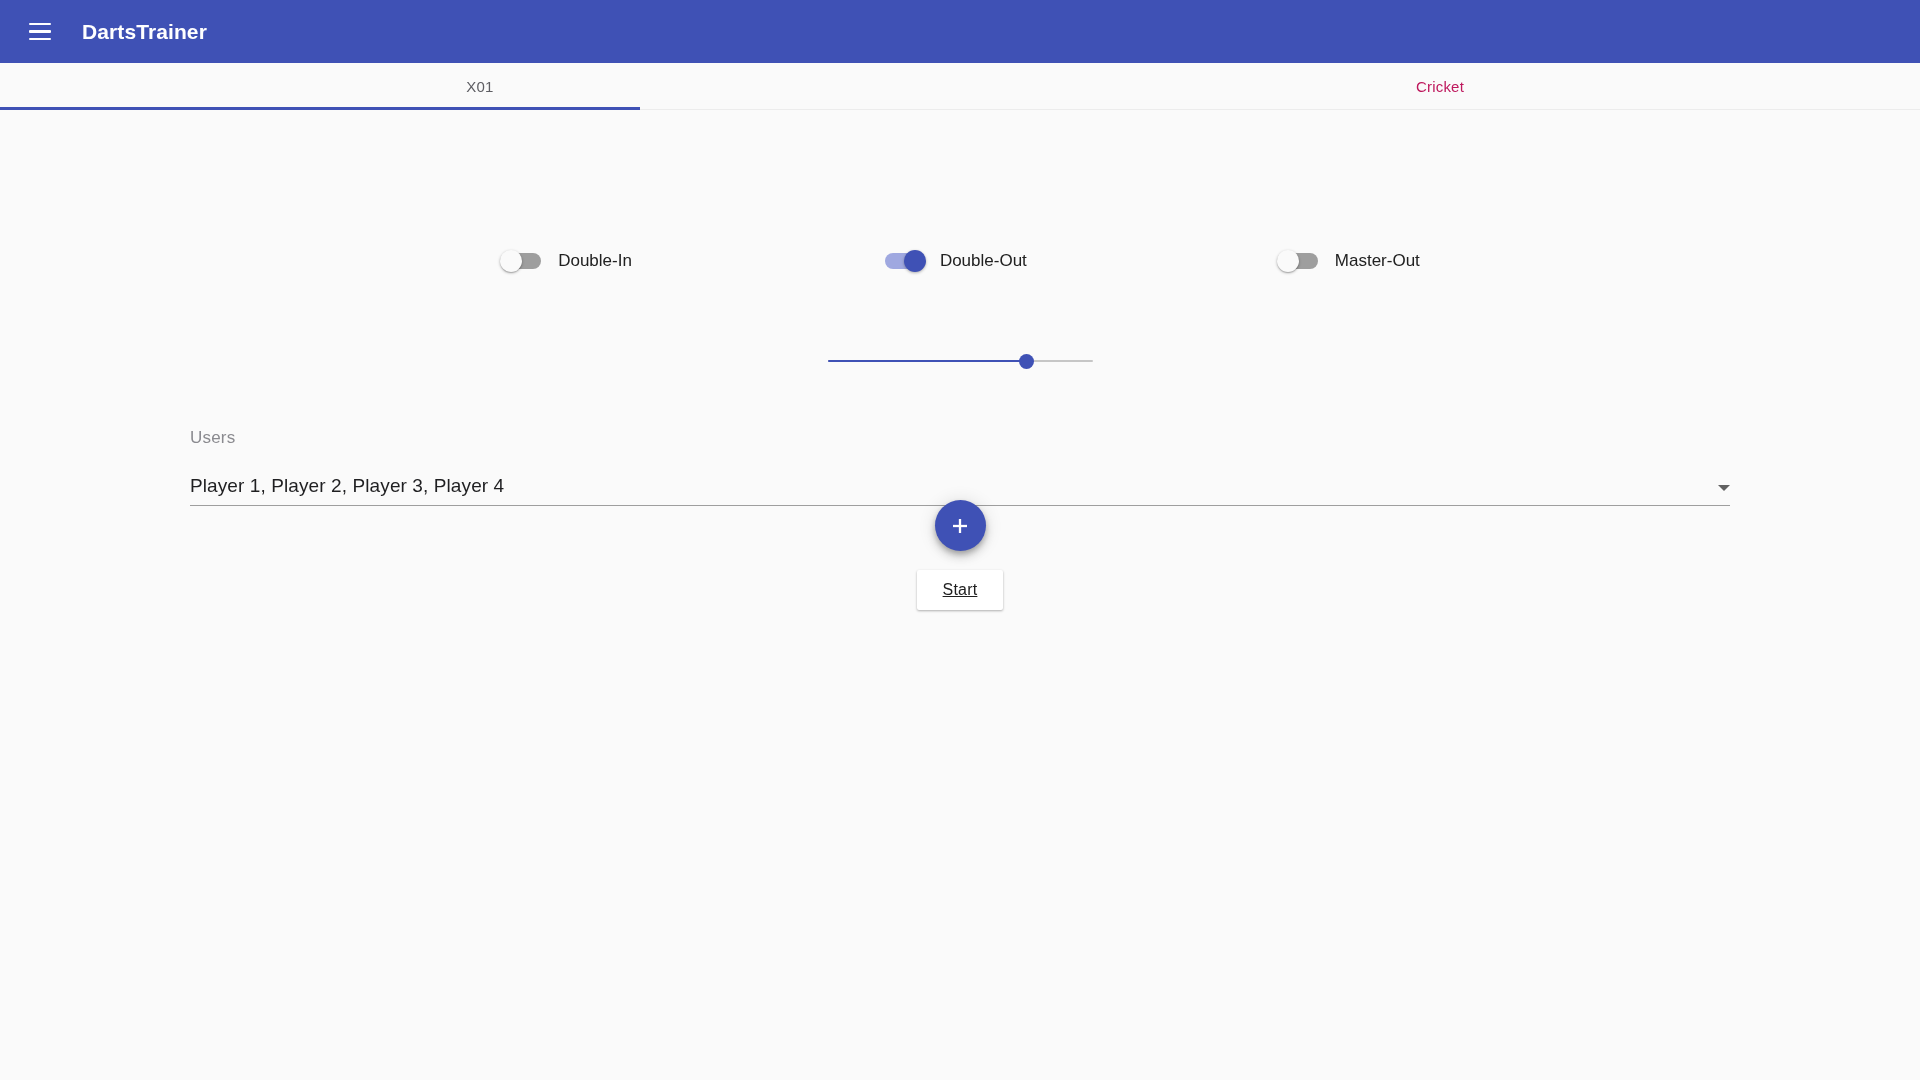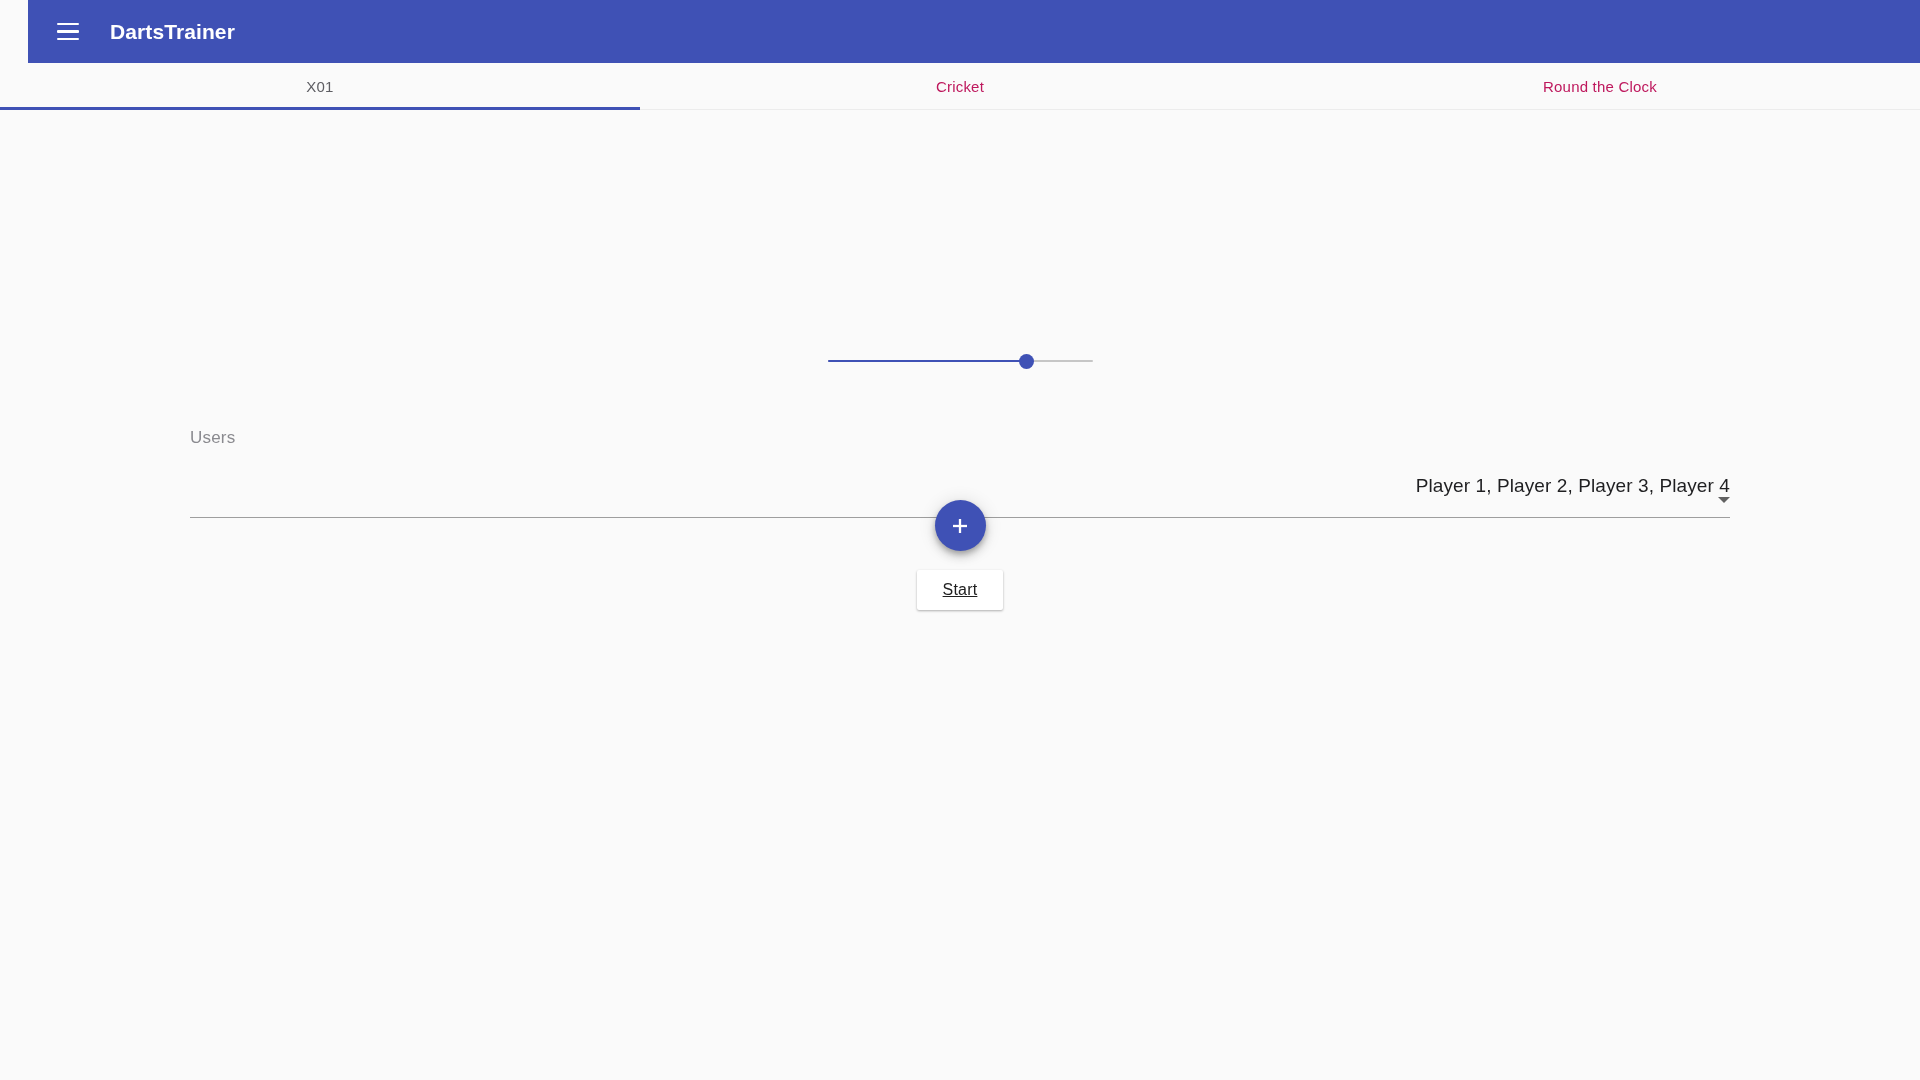--- a/index.html
+++ b/index.html
@@ -14,21 +14,20 @@
   
   .appbar {
     height: 63px;
     background: #3f51b5;
     display: flex;
     align-items: center;
     padding-left: 18px;
     color: #ffffff;
     position: relative;
     z-index: 5;
-    margin-left: 28px;
   }
   .menu-btn {
     width: 44px;
     height: 44px;
     display: flex;
     flex-direction: column;
     align-items: center;
     justify-content: center;
     gap: 5px;
     cursor: pointer;
@@ -201,21 +200,20 @@
     color: #8a8a8f;
     letter-spacing: .2px;
     margin-bottom: 27px;
   }
   .field-row {
     display: flex;
     align-items: flex-end;
     justify-content: space-between;
     border-bottom: 1px solid #9e9e9e;
     padding-bottom: 8px;
-    flex-direction: column;
   }
   .field-value {
     font-size: 19px;
     color: #1f1f21;
     letter-spacing: .1px;
   }
   .caret {
     width: 0;
     height: 0;
     border-left: 6px solid transparent;
@@ -283,29 +281,53 @@
   <div class="app-title">DartsTrainer</div>
 </div>
 
 <div class="tabbar">
   <div class="tab active">
     <span>X01</span>
   </div>
   <div class="tab">
     <span>Cricket</span>
   </div>
-  <div class="tab">
-    <span>Round the Clock</span>
-  </div>
   <div class="tabbar-underline"></div>
   <div class="tab-indicator"></div>
 </div>
 
 <div class="content">
 
+  <div class="toggle-row">
+
+    <div class="toggle-item">
+      <span class="switch">
+        <span class="track"></span>
+        <span class="thumb"></span>
+      </span>
+      <span class="toggle-label">Double-In</span>
+    </div>
+
+    <div class="toggle-item">
+      <span class="switch on">
+        <span class="track"></span>
+        <span class="thumb"></span>
+      </span>
+      <span class="toggle-label">Double-Out</span>
+    </div>
+
+    <div class="toggle-item">
+      <span class="switch">
+        <span class="track"></span>
+        <span class="thumb"></span>
+      </span>
+      <span class="toggle-label">Master-Out</span>
+    </div>
+
+  </div>
 
   <div class="slider-wrap">
     <div class="slider">
       <div class="rail"></div>
       <div class="fill" style="width: 75%;"></div>
       <div class="knob" style="left: 75%;"></div>
     </div>
   </div>
 
   <div class="users-field">

